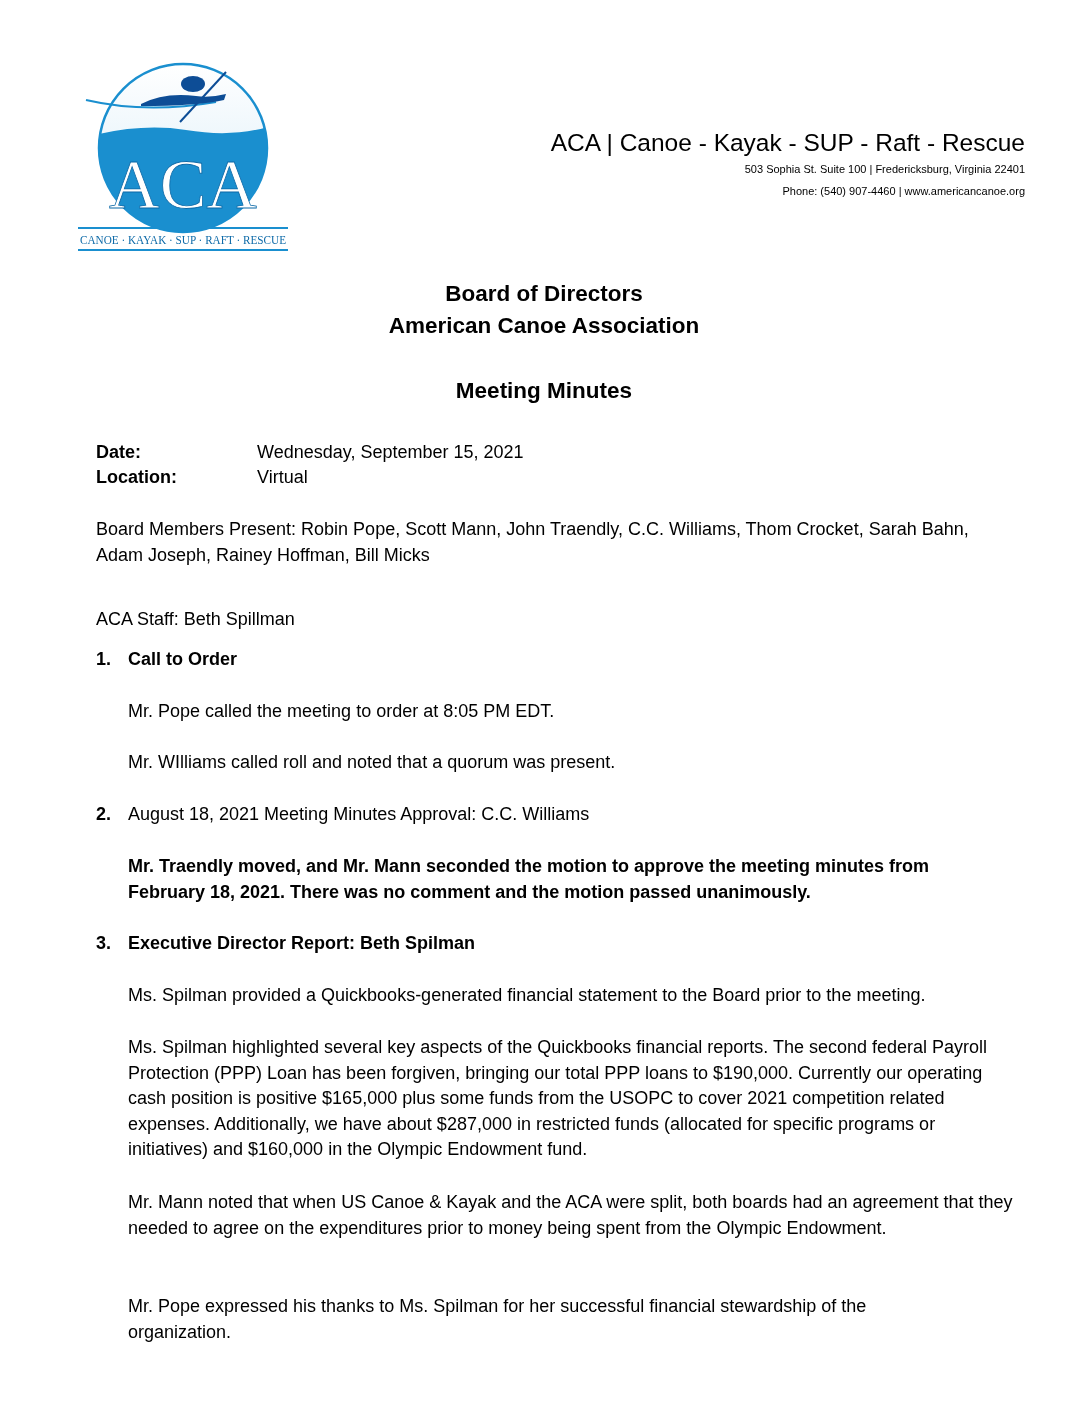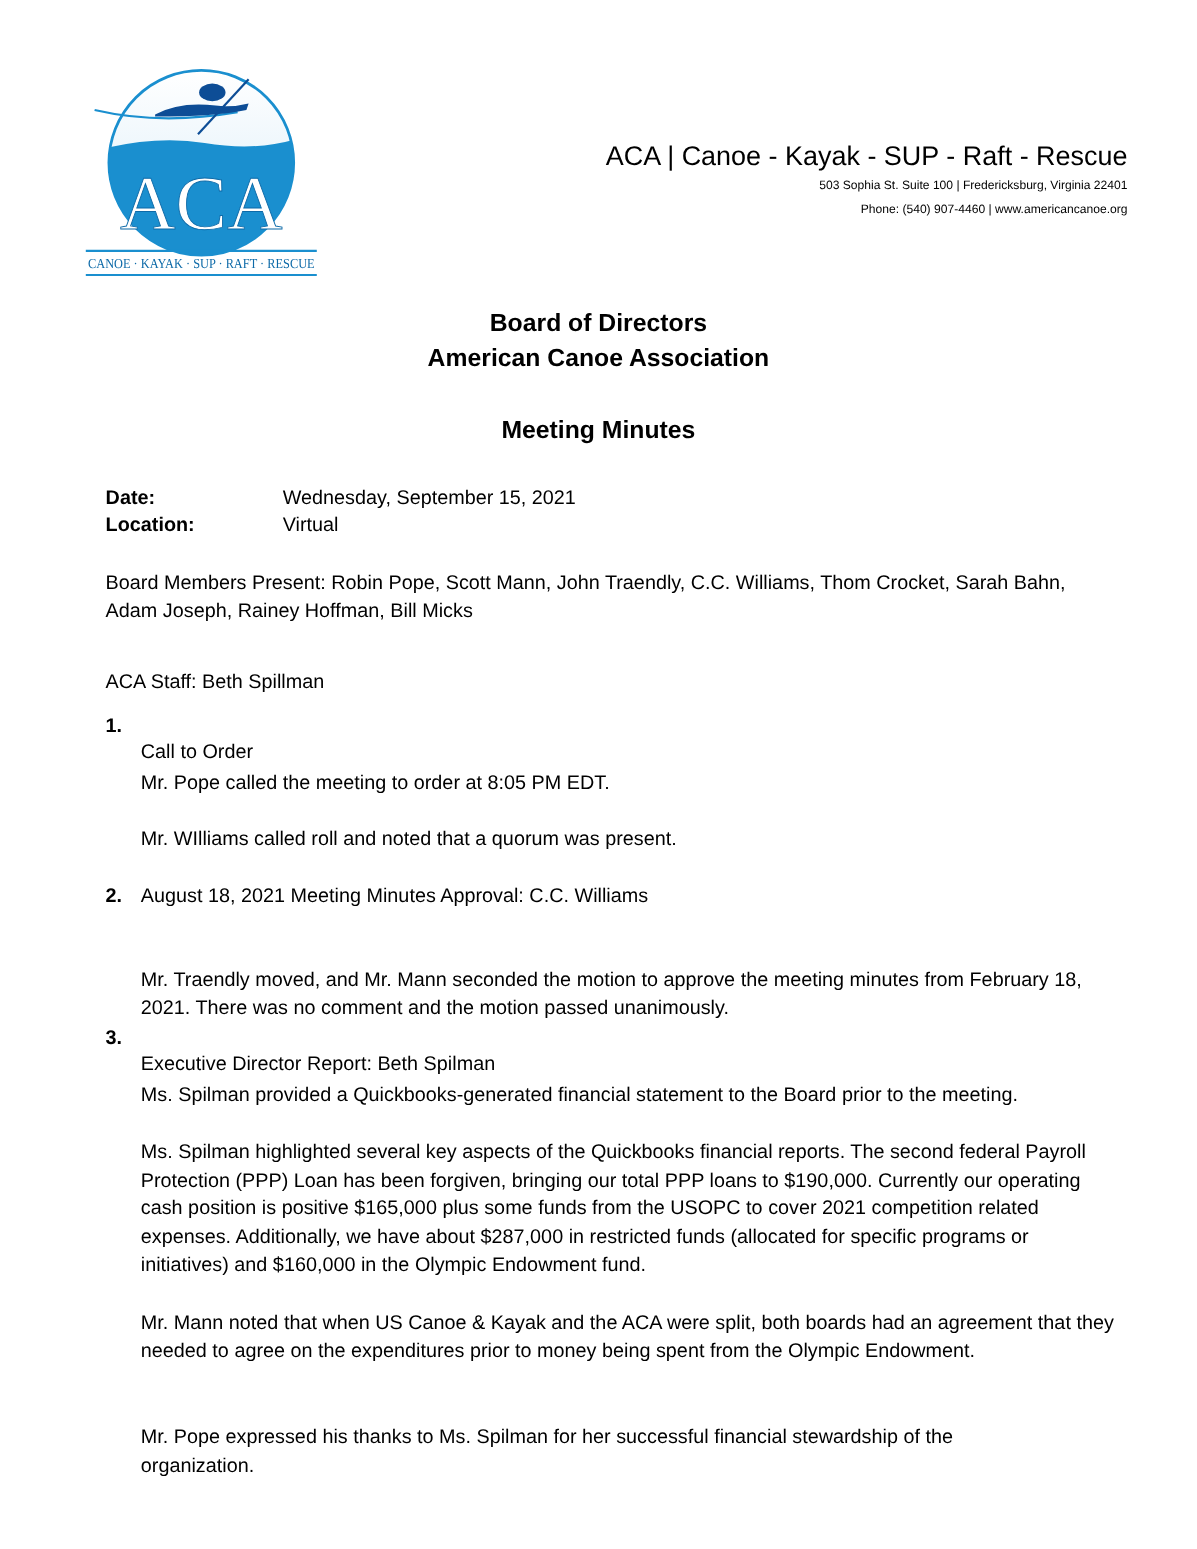--- a/index.html
+++ b/index.html
@@ -16,21 +16,21 @@
   .t1 { top: 278px; font-size: 22.5px; line-height: 32px; }
   .t2 { top: 375px; font-size: 22.5px; line-height: 32px; }
 
   .meta { position: absolute; left: 96px; top: 440px; font-size: 18px; line-height: 25px; }
   .meta-row { display: flex; }
   .meta-label { width: 161px; font-weight: bold; }
 
   .para { position: absolute; font-size: 18px; line-height: 25.5px; }
   .p-full { left: 96px; width: 920px; }
   .p-ind { left: 128px; width: 890px; }
-  .bold { font-weight: normal; margin-top: 24px; }
+  .bold { font-weight: bold; }
 
   .item { position: absolute; left: 96px; font-size: 18px; line-height: 25px; display: flex; }
   .item-num { width: 32px; font-weight: bold; }
 </style>
 </head>
 <body>
 
 <div class="logo">
   <svg viewBox="0 0 215 192">
     <defs>

